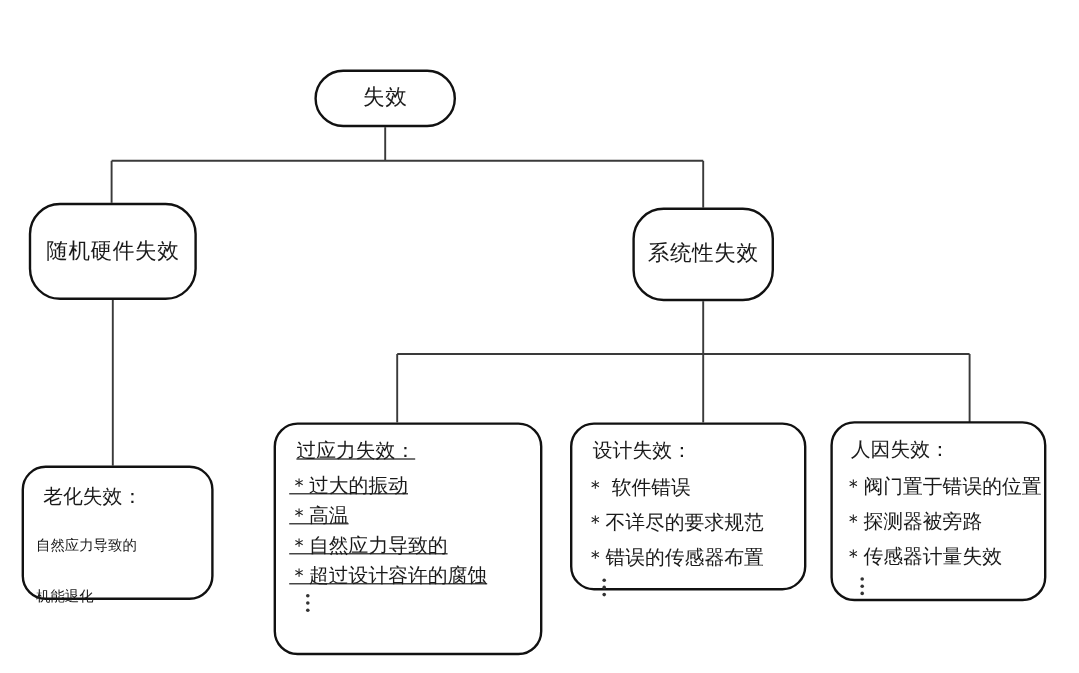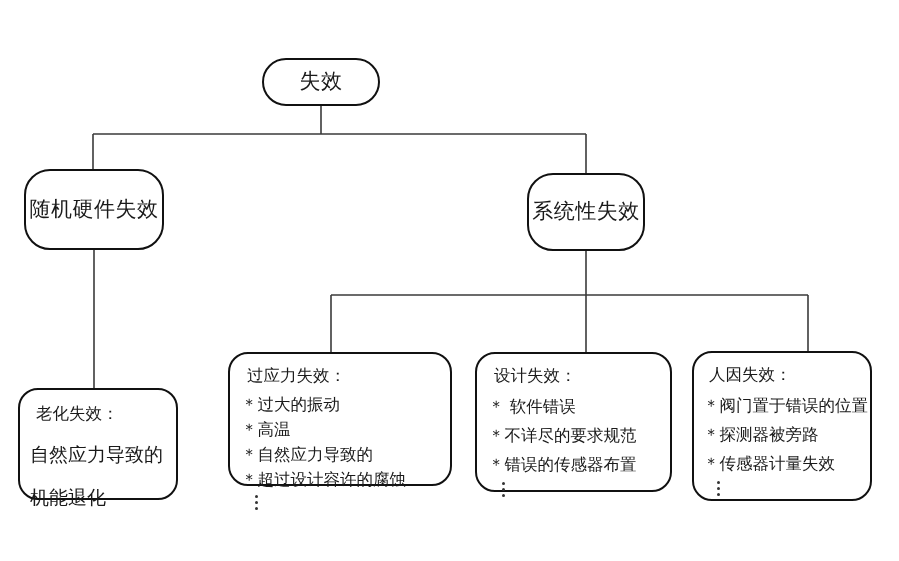--- a/index.html
+++ b/index.html
@@ -45,21 +45,21 @@
   .node-mid {
     border-radius: 26px;
   }
   .node-leaf {
     border-radius: 20px;
     display: block;
     align-items: stretch;
     justify-content: flex-start;
   }
   .node-title-center {
-    font-size: 21px;
+    font-size: 18px;
     line-height: 1.2;
     letter-spacing: 0.5px;
     white-space: nowrap;
   }
   .leaf-inner {
     padding: 12px 8px 8px 11px;
   }
   .leaf-heading {
     font-size: 16.5px;
     line-height: 1.25;
@@ -71,21 +71,21 @@
     list-style: none;
     margin: 0;
     padding: 0;
   }
   .leaf-lines li {
     font-size: 16.5px;
     line-height: 25px;
     white-space: nowrap;
   }
   .leaf-para {
-    font-size: 19px;
+    font-size: 12px;
     line-height: 27px;
     white-space: nowrap;
     margin-top: 16px;
   }
   .ellipsis-mark {
     font-size: 16px;
     line-height: 14px;
     padding-left: 14px;
     letter-spacing: 0;
   }
@@ -95,21 +95,21 @@
     height: 3px;
     border-radius: 50%;
     background: #333;
     margin: 3px 0;
   }
   
   #node-root      { left: 262px; top: 58px;  width: 118px; height: 48px; }
   #node-random    { left: 24px;  top: 169px; width: 140px; height: 81px; }
   #node-system    { left: 527px; top: 173px; width: 118px; height: 78px; }
   #node-aging     { left: 18px;  top: 388px; width: 160px; height: 112px; }
-  #node-overstress{ left: 228px; top: 352px; width: 224px; height: 134px; }
+  #node-overstress{ left: 228px; top: 352px; width: 224px; height: 194px; text-decoration: underline; }
   #node-design    { left: 475px; top: 352px; width: 197px; height: 140px; }
   #node-human     { left: 692px; top: 351px; width: 180px; height: 150px; }
   #node-design .leaf-lines li { line-height: 29px; }
   #node-human .leaf-lines li  { line-height: 29px; }
   #node-human .leaf-inner     { padding-left: 9px; }
   #node-aging .leaf-inner     { padding: 14px 24px 8px 10px; }
 </style>
 </head>
 <body>
 

